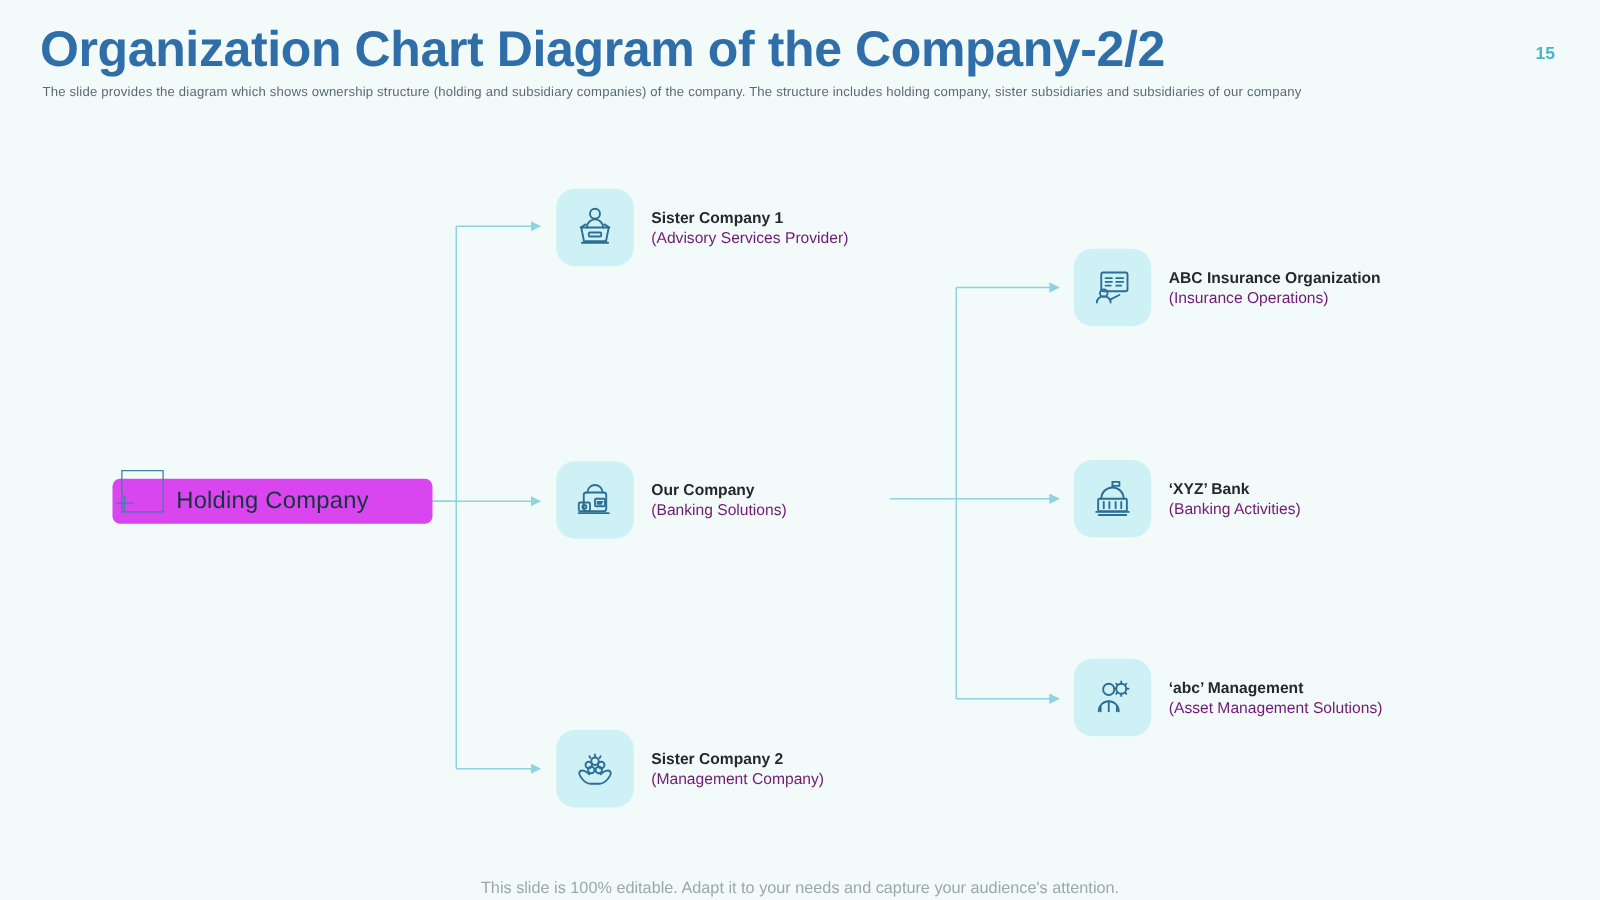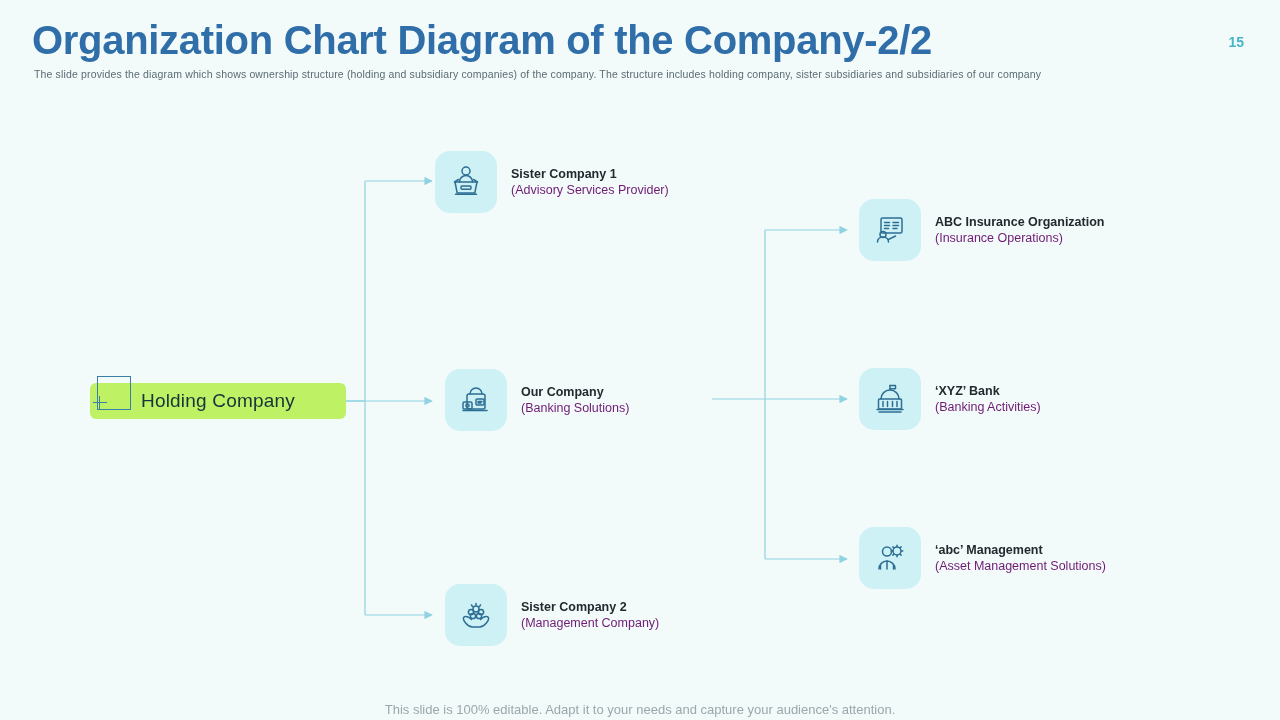--- a/index.html
+++ b/index.html
@@ -60,21 +60,21 @@
     height: 570px;
   }
 
   
   #root-node {
     position: absolute;
     left: 90px;
     top: 283px;
     width: 256px;
     height: 36px;
-    background: #bef264;
+    background: #d946ef;
     border-radius: 6px;
     display: flex;
     align-items: center;
     justify-content: center;
   }
   #root-node .root-label {
     font-size: 19px;
     color: #16343b;
     letter-spacing: 0.2px;
   }
@@ -135,21 +135,21 @@
     color: #23292e;
     white-space: nowrap;
   }
   .node-sub {
     font-size: 12.5px;
     color: #701a75;
     white-space: nowrap;
   }
 
   
-  #node-sister-1      { left: 435px; top: 51px; }
+  #node-sister-1      { left: 445px; top: 51px; }
   #node-our-company   { left: 445px; top: 269px; }
   #node-sister-2      { left: 445px; top: 484px; }
   #node-abc-insurance { left: 859px; top: 99px; }
   #node-xyz-bank      { left: 859px; top: 268px; }
   #node-abc-mgmt      { left: 859px; top: 427px; }
 
   
   #footer-note {
     position: absolute;
     left: 0;

